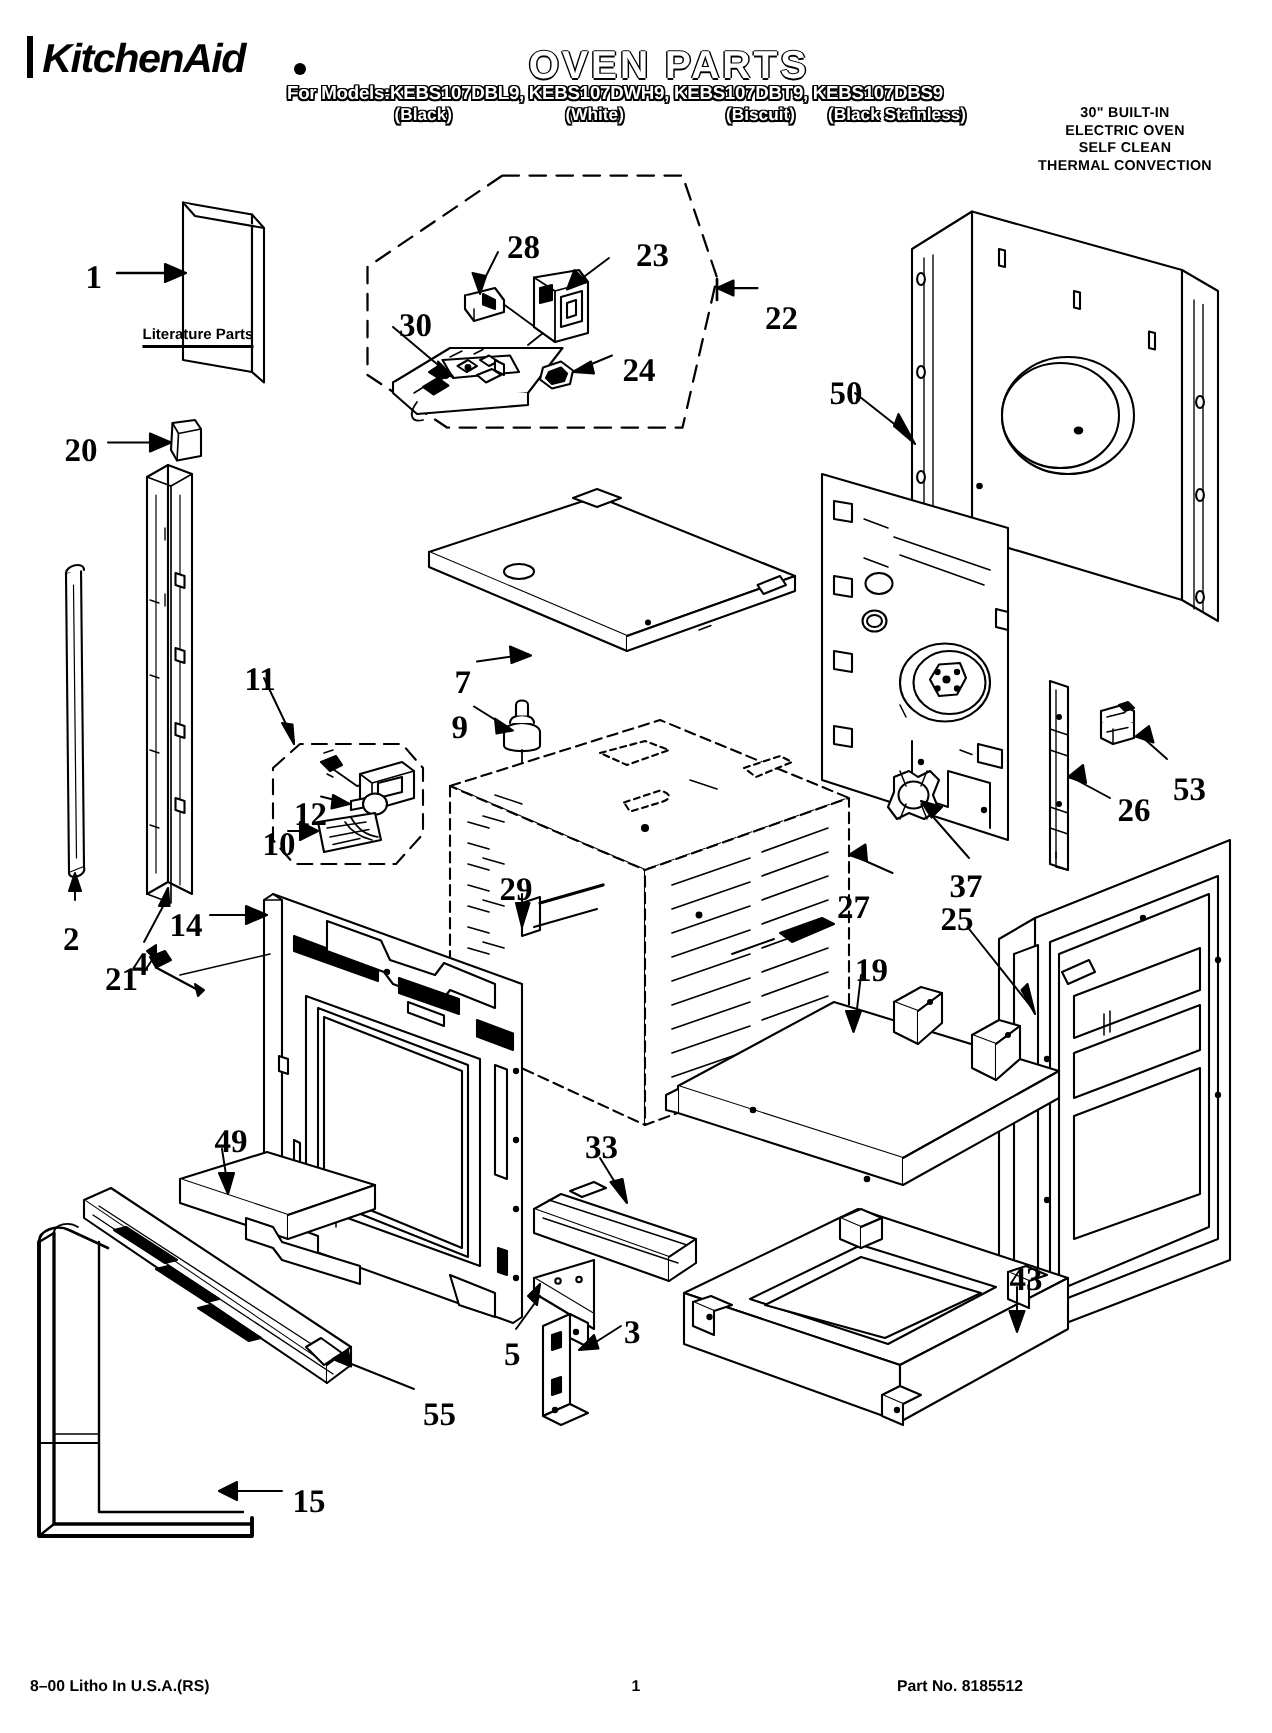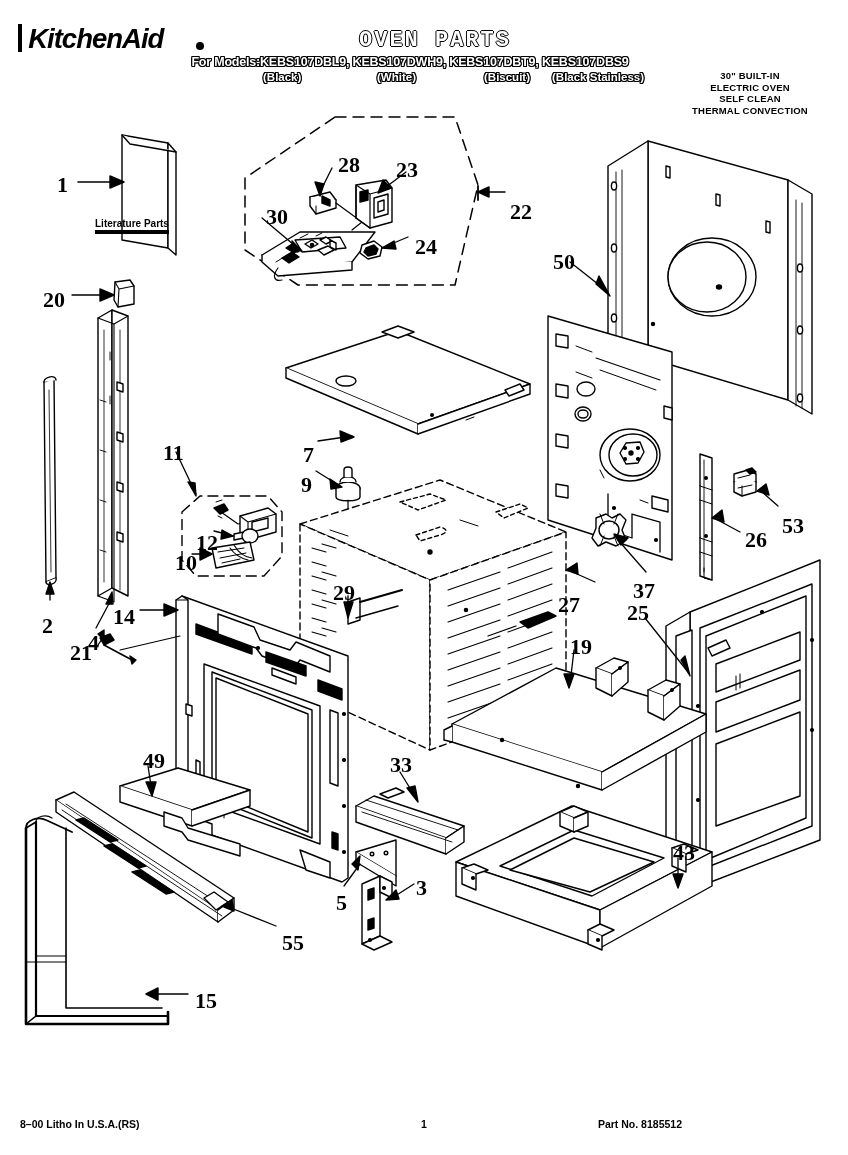--- a/index.html
+++ b/index.html
@@ -2,24 +2,24 @@
 <html><head>
 <meta charset="utf-8">
 <style>
   html,body{margin:0;padding:0;background:#fff;}
   body{width:848px;height:1155px;position:relative;overflow:hidden;
        font-family:"Liberation Sans",sans-serif;color:#000;}
 
   
   #brand{position:absolute;left:18px;top:22px;width:300px;height:30px;}
   #brand svg{display:block;}
-  #title{position:absolute;left:325px;top:28px;width:220px;text-align:center;
-         font-size:22px;font-weight:bold;letter-spacing:2px;
+  #title{position:absolute;left:336px;top:28px;width:220px;text-align:center;
+         font-size:26px;font-weight:bold;letter-spacing:2px;
          -webkit-text-stroke:0px;color:#fff;
-         text-shadow:-1px 0 #000,0 1px #000,1px 0 #000,0 -1px #000;font-family:Liberation Mono, monospace;}
+         text-shadow:-1px 0 #000,0 1px #000,1px 0 #000,0 -1px #000;}
   #models{position:absolute;left:140px;top:55px;width:540px;text-align:center;
           font-size:12.5px;font-weight:bold;letter-spacing:-0.2px;
           color:#fff;text-shadow:-1px 0 #000,0 1px #000,1px 0 #000,0 -1px #000,
           -1px -1px #000,1px 1px #000,1px -1px #000,-1px 1px #000;}
   .colorline{position:absolute;top:71px;font-size:11.5px;font-weight:bold;
              color:#fff;text-shadow:-1px 0 #000,0 1px #000,1px 0 #000,0 -1px #000,
              -1px -1px #000,1px 1px #000,1px -1px #000,-1px 1px #000;}
   #c0{left:263px;} #c1{left:377px;} #c2{left:484px;} #c3{left:552px;}
 
   #spec{position:absolute;left:660px;top:70px;width:180px;text-align:center;
@@ -28,21 +28,21 @@
   
   #footer{position:absolute;left:0;top:1118px;width:696px;height:20px;font-size:10.5px;font-weight:bold;}
   #f-left{position:absolute;left:20px;top:0;}
   #f-center{position:absolute;left:0;top:0;width:848px;text-align:center;}
   #f-right{position:absolute;right:14px;top:0;}
 
   
   #canvas{position:absolute;left:0;top:0;width:848px;height:1155px;}
   .num{position:absolute;font-size:22px;font-weight:bold;font-family:"Liberation Serif",serif;}
   #litlabel{position:absolute;left:95px;top:218px;font-size:10px;font-weight:bold;
-            border-bottom:4px solid #000000;padding-bottom:1px;}
+            border-bottom:2px solid #000000;padding-bottom:1px;}
 </style>
 </head>
 <body>
 
 <div id="brand">
   <svg width="300" height="34" viewBox="0 0 300 34">
     <rect x="0" y="2" width="4" height="28" fill="#000"></rect>
     <text x="10" y="26" font-family="Liberation Sans, sans-serif" font-size="27" font-weight="bold" font-style="italic" fill="#000" transform="scale(1.02,1)" letter-spacing="-1">KitchenAid</text>
     <circle cx="182" cy="24" r="4" fill="#000"></circle>
   </svg>
@@ -507,21 +507,21 @@
     <div class="num" style="left: 57px; top: 172px;">1</div>
     <div class="num" style="left: 43px; top: 287px;">20</div>
     <div class="num" style="left: 42px; top: 613px;">2</div>
     <div class="num" style="left: 70px; top: 640px;">21</div>
     <div class="num" style="left: 113px; top: 604px;">14</div>
     <div class="num" style="left: 88px; top: 630px;">4</div>
     <div class="num" style="left: 163px; top: 440px;">11</div>
     <div class="num" style="left: 196px; top: 530px;">12</div>
     <div class="num" style="left: 175px; top: 550px;">10</div>
     <div class="num" style="left: 338px; top: 152px;">28</div>
-    <div class="num" style="left: 396px; top: 157px;">23</div>
+    <div class="num" style="left: 424px; top: 157px;">23</div>
     <div class="num" style="left: 253px; top: 204px; margin-left: 13px;">30</div>
     <div class="num" style="left: 415px; top: 234px;">24</div>
     <div class="num" style="left: 510px; top: 199px;">22</div>
     <div class="num" style="left: 303px; top: 442px;">7</div>
     <div class="num" style="left: 301px; top: 472px;">9</div>
     <div class="num" style="left: 333px; top: 580px;">29</div>
     <div class="num" style="left: 558px; top: 592px;">27</div>
     <div class="num" style="left: 553px; top: 249px;">50</div>
     <div class="num" style="left: 745px; top: 527px;">26</div>
     <div class="num" style="left: 782px; top: 513px; text-align: right;">53</div>

